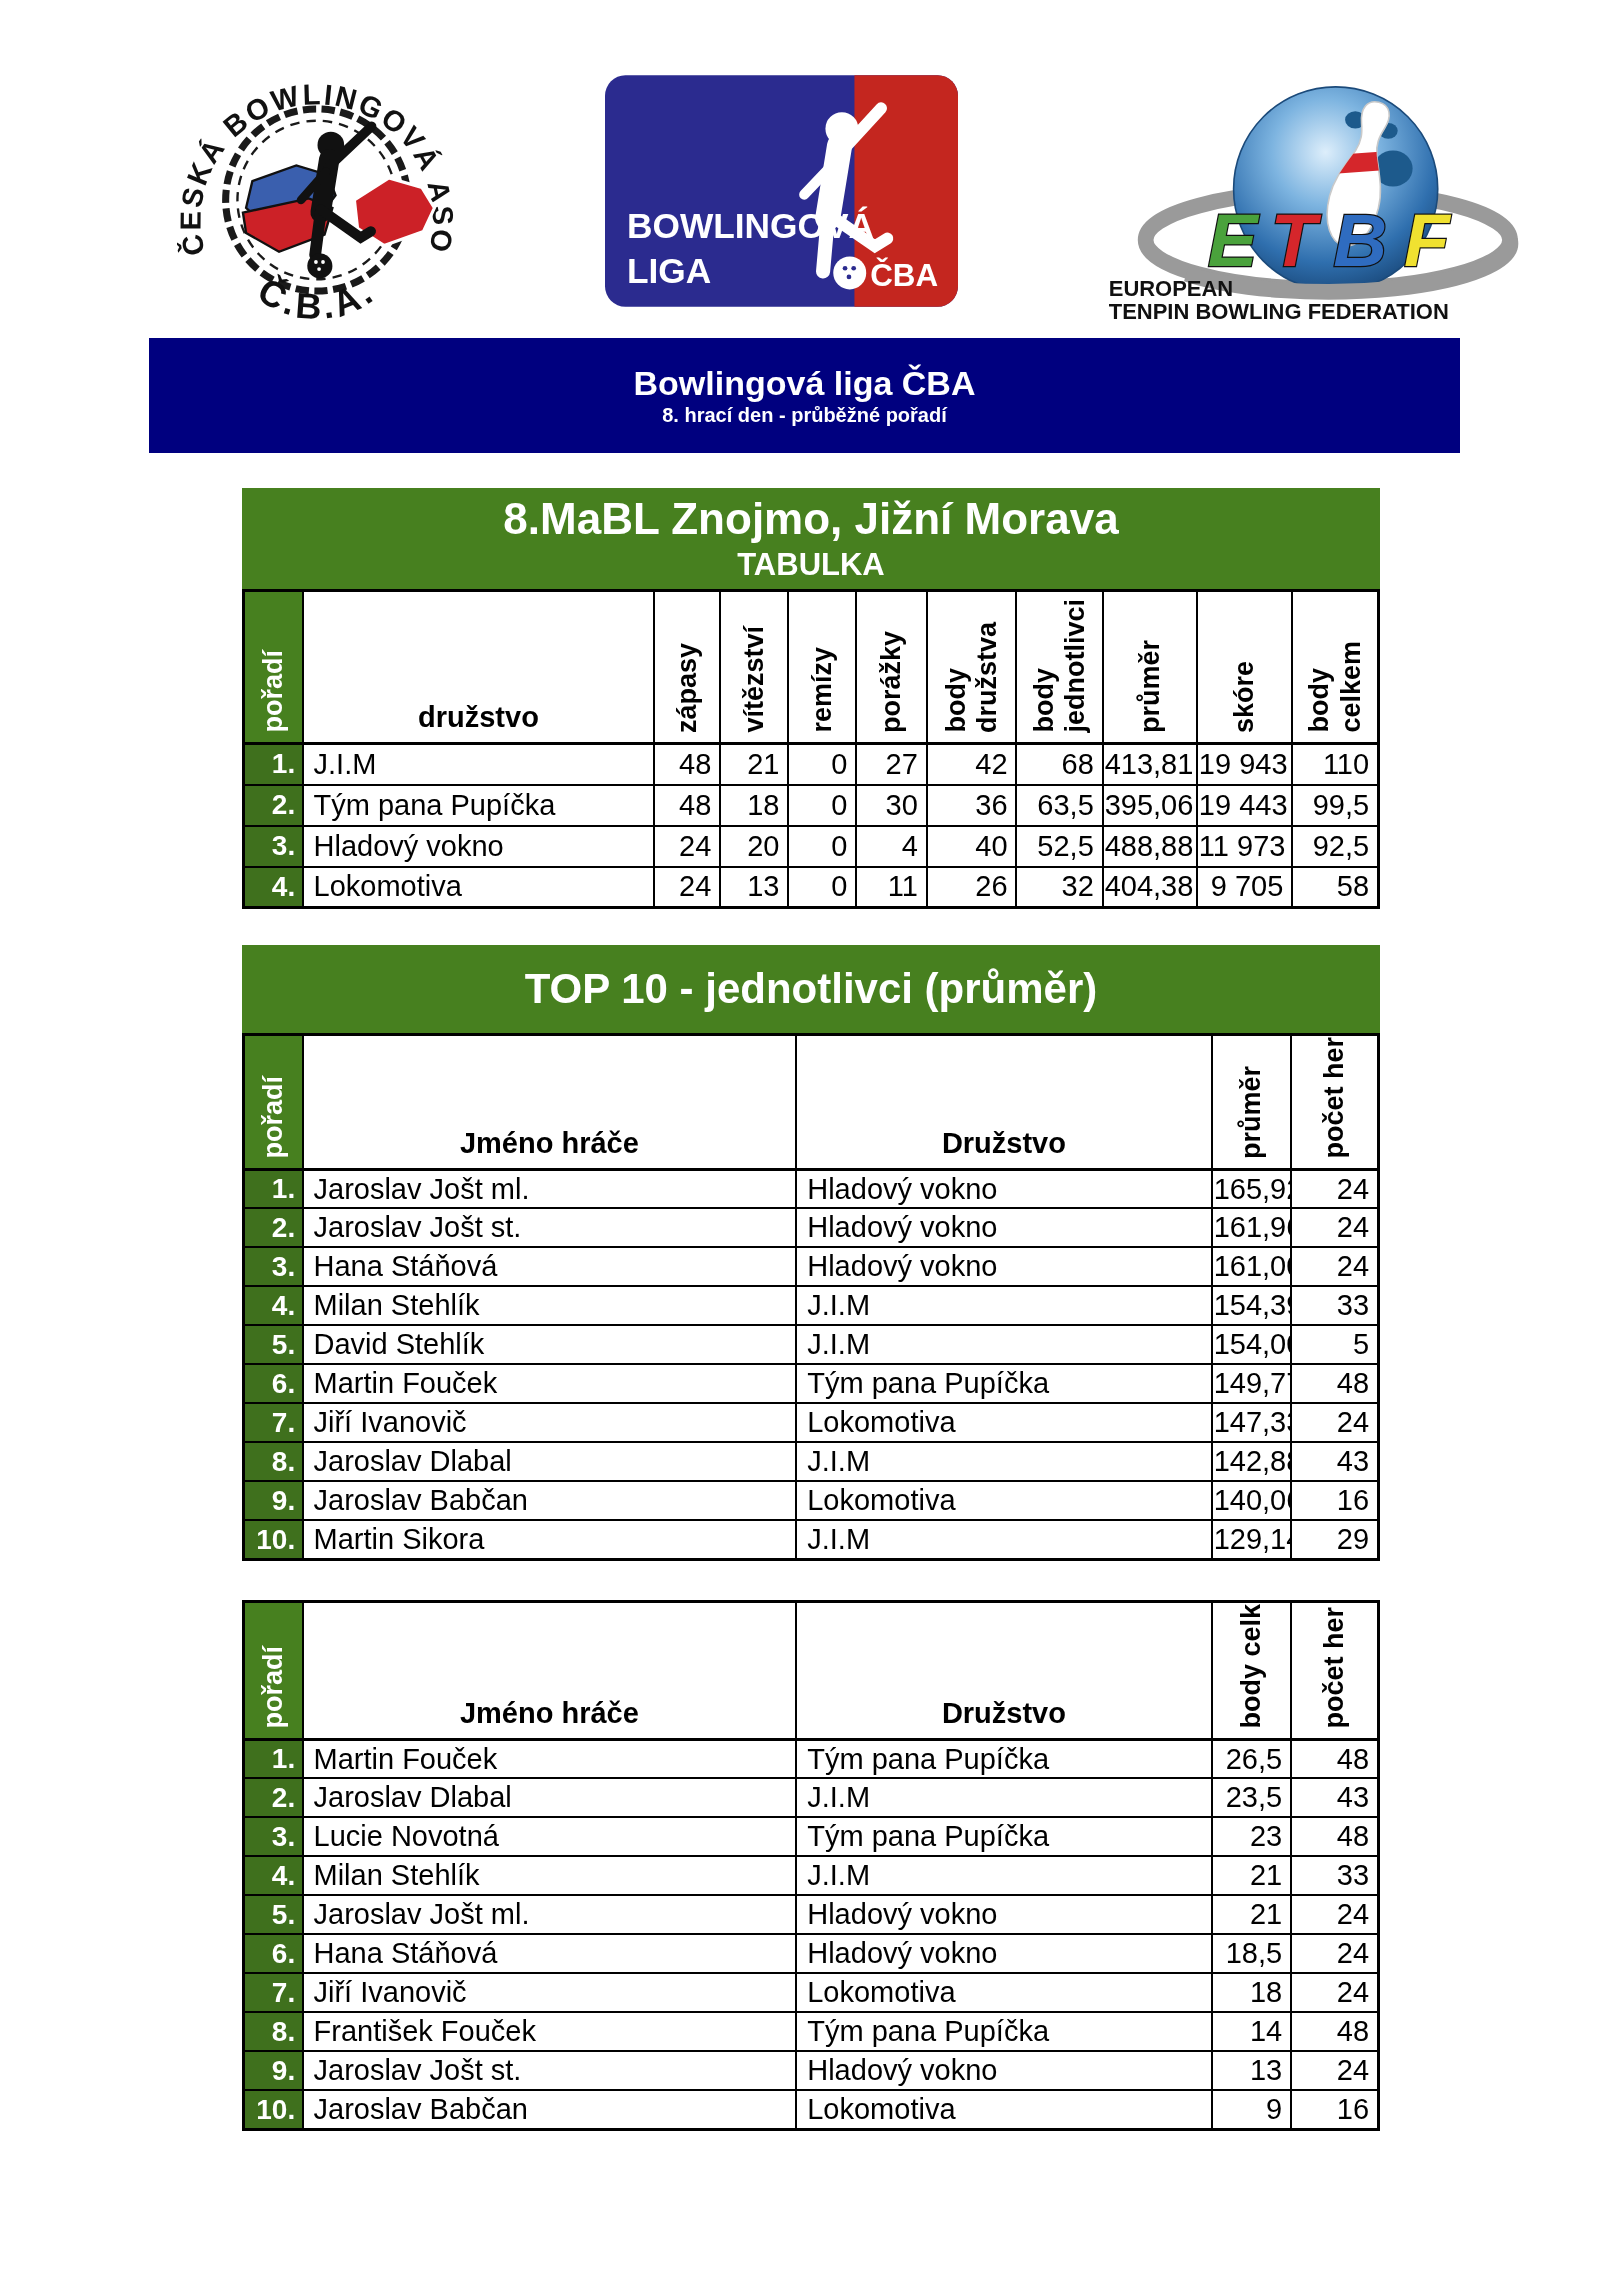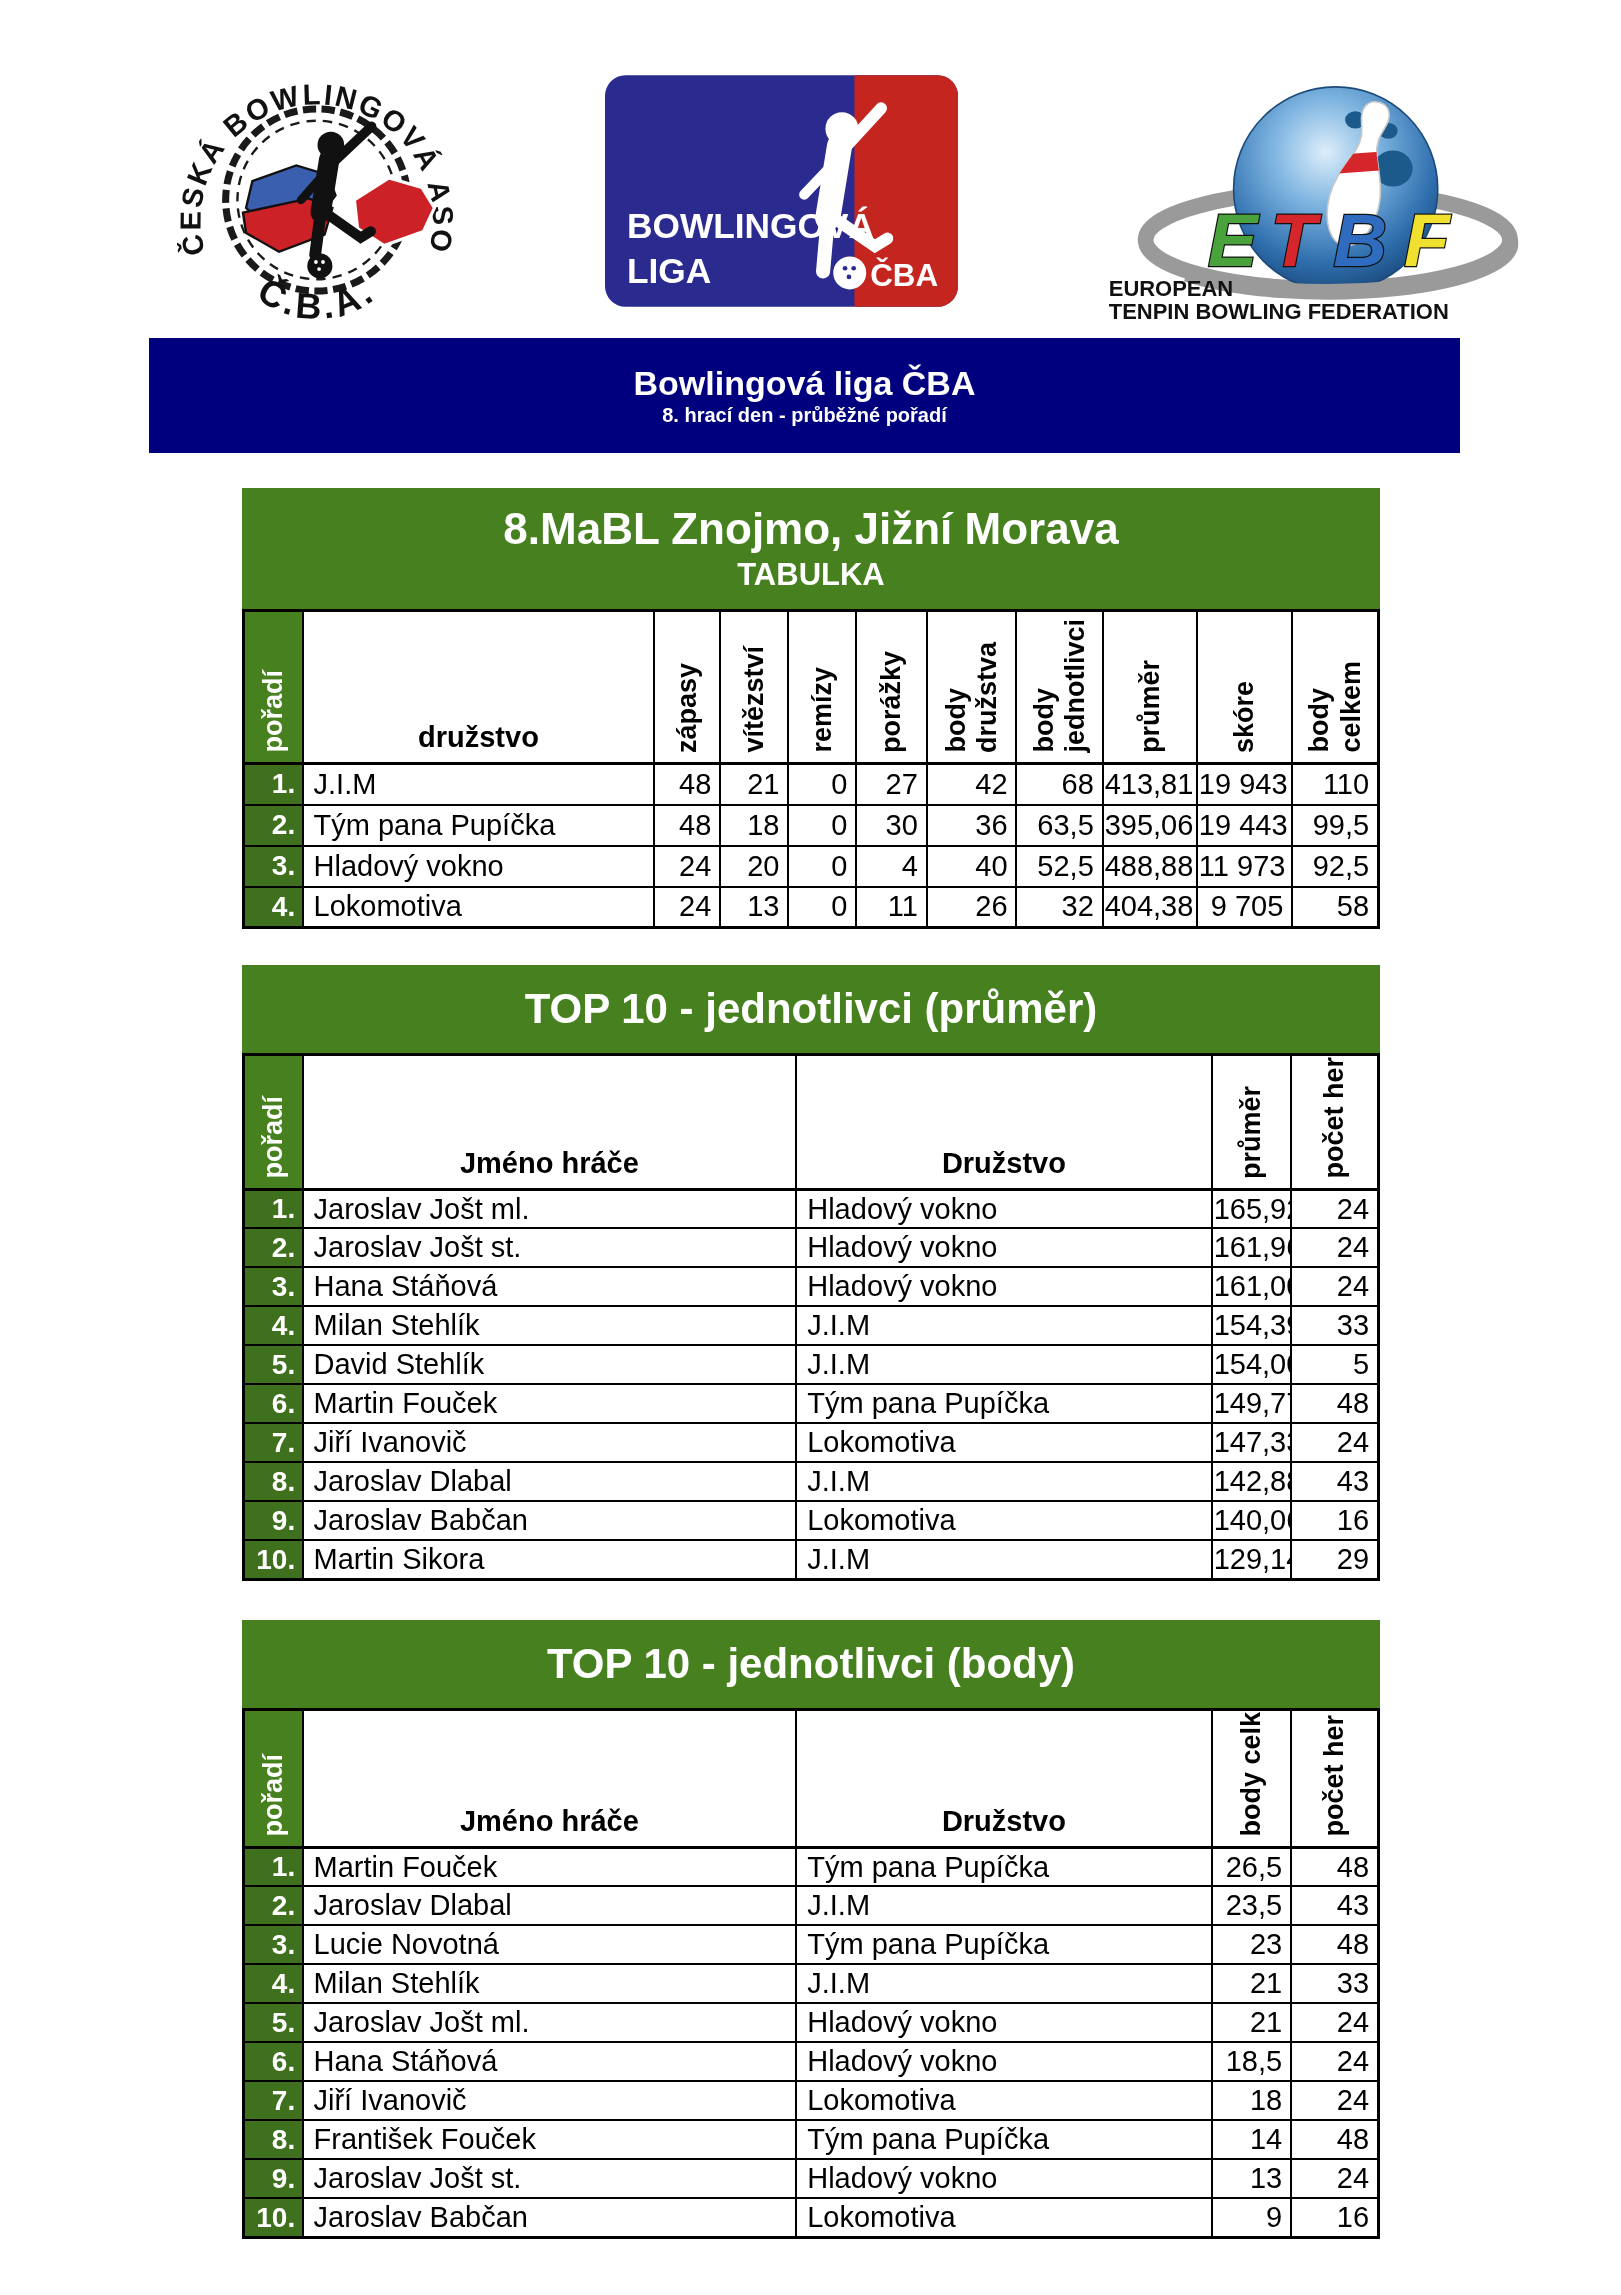--- a/index.html
+++ b/index.html
@@ -22,21 +22,21 @@
   .banner .t2 { color:#fff; font-size:20px; font-weight:bold; line-height:1; }
 
   
   .content { margin-left:242px; width:1138px; }
   .sp44 { height:35px; } .sp46 { height:36px; } .sp50 { height:39px; }
 
   .ghead {
     background:#47801f; color:#fff; text-align:center;
     display:flex; flex-direction:column; align-items:center; justify-content:center;
   }
-  .ghead.big { height:121px; gap:7.9px; }
+  .ghead.big { height:101px; gap:7.9px; }
   .ghead.slim { height:88px; }
   .ghead .gt { font-size:44px; font-weight:bold; line-height:1; }
   .ghead .gs { font-size:31px; font-weight:bold; line-height:1; }
   .ghead.slim .gt { font-size:42px; }
 
   table { width:100%; border-collapse:collapse; table-layout:fixed; background:#fff; border:3.1px solid #000; }
   td, th { border:2.4px solid #000; overflow:hidden; }
   thead th { border-bottom-width:3.9px; }
 
   .t1 thead tr  { height:153px; }
@@ -400,23 +400,20 @@
           <td class="name">Martin Sikora</td>
           <td class="name">J.I.M</td>
           <td class="num">129,14</td>
           <td class="num">29</td>
         </tr>
       </tbody>
     </table>
 
     <div class="sp50"></div>
 
-    <div class="ghead slim">
-      <div class="gt">TOP 10 - jednotlivci (body)</div>
-    </div>
 
     <table class="t10">
       <colgroup>
         <col style="width:5.2%">
           <col style="width:43.5%">
           <col style="width:36.6%">
           <col style="width:7.0%">
           <col style="width:7.7%">
       </colgroup>
       <thead>

